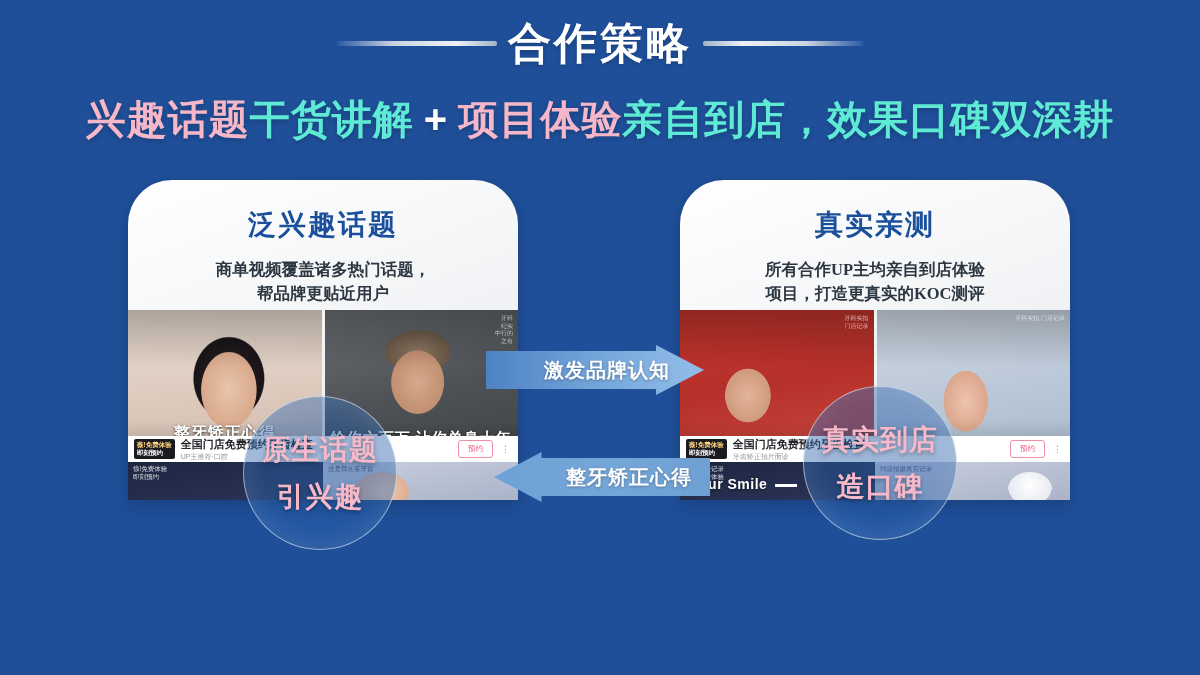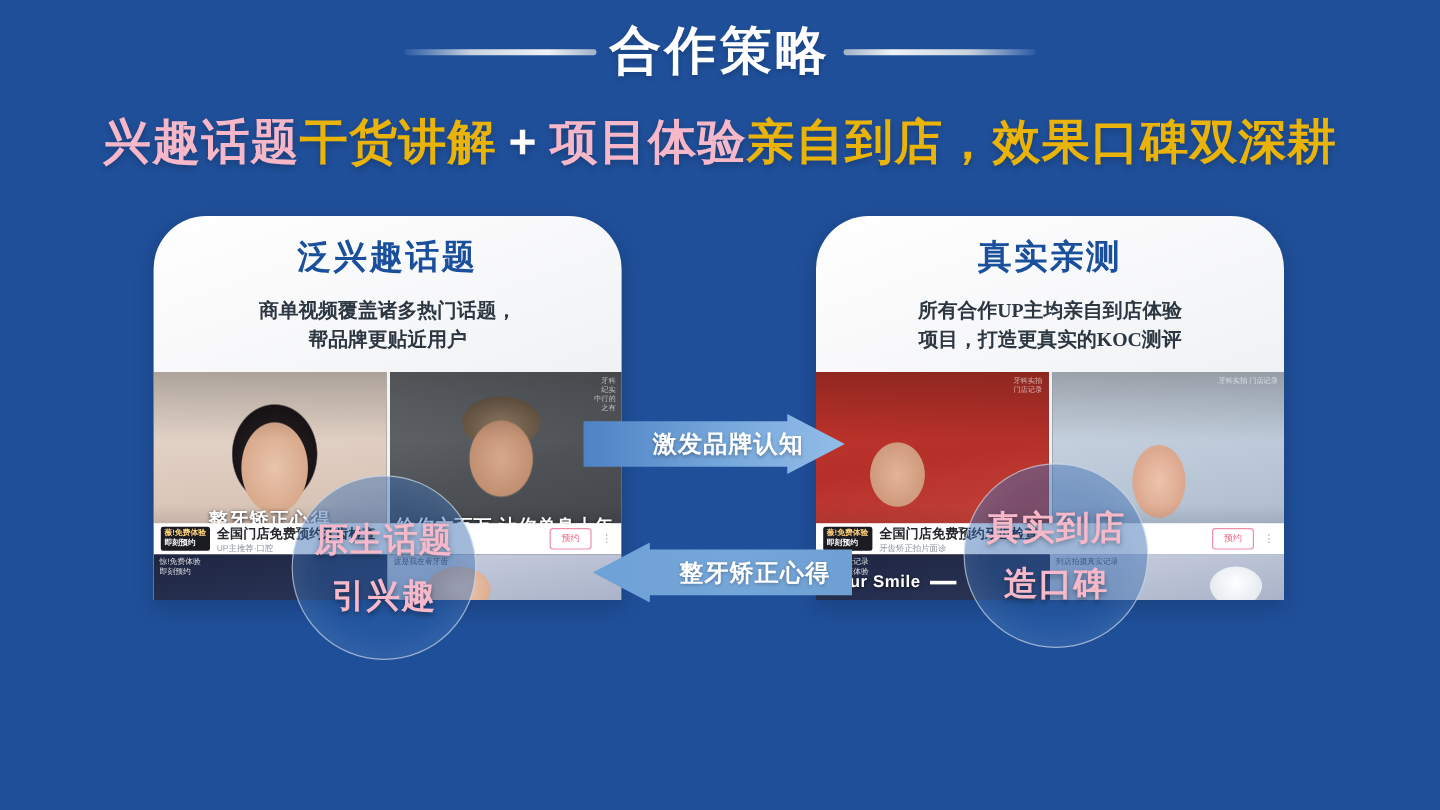--- a/index.html
+++ b/index.html
@@ -60,39 +60,39 @@
     width: 1200px;
     text-align: center;
     font-size: 40px;
     font-weight: bold;
     letter-spacing: 1px;
     line-height: 1.15;
     white-space: nowrap;
     text-shadow: 0 2px 5px rgba(0,0,0,.22);
   }
   .sub-pink { color: #f6b7c8; margin-top: 48px; }
-  .sub-white { color: #eab308; }
+  .sub-white { color: #5eead4; }
   .sub-plus { color: #ffffff; padding: 0 10px; }
 
   
   .card {
     position: absolute;
     top: 180px;
     width: 390px;
     height: 320px;
     border-radius: 44px 44px 0 0;
     overflow: hidden;
     background: linear-gradient(160deg, #ffffff 0%, #f4f5f7 45%, #e3e6ea 100%);
     box-shadow: 0 6px 18px rgba(0,0,0,.18);
   }
   .card.left  { left: 128px; }
   .card.right { left: 680px; }
 
   .card-title {
-    margin: 15px 0 0 0;
+    margin: 26px 0 0 0;
     text-align: center;
     color: #1a4f9c;
     font-size: 28px;
     font-weight: bold;
     letter-spacing: 2px;
   }
   .card-body {
     margin: 14px 18px 0 18px;
     text-align: center;
     color: #2d3742;

